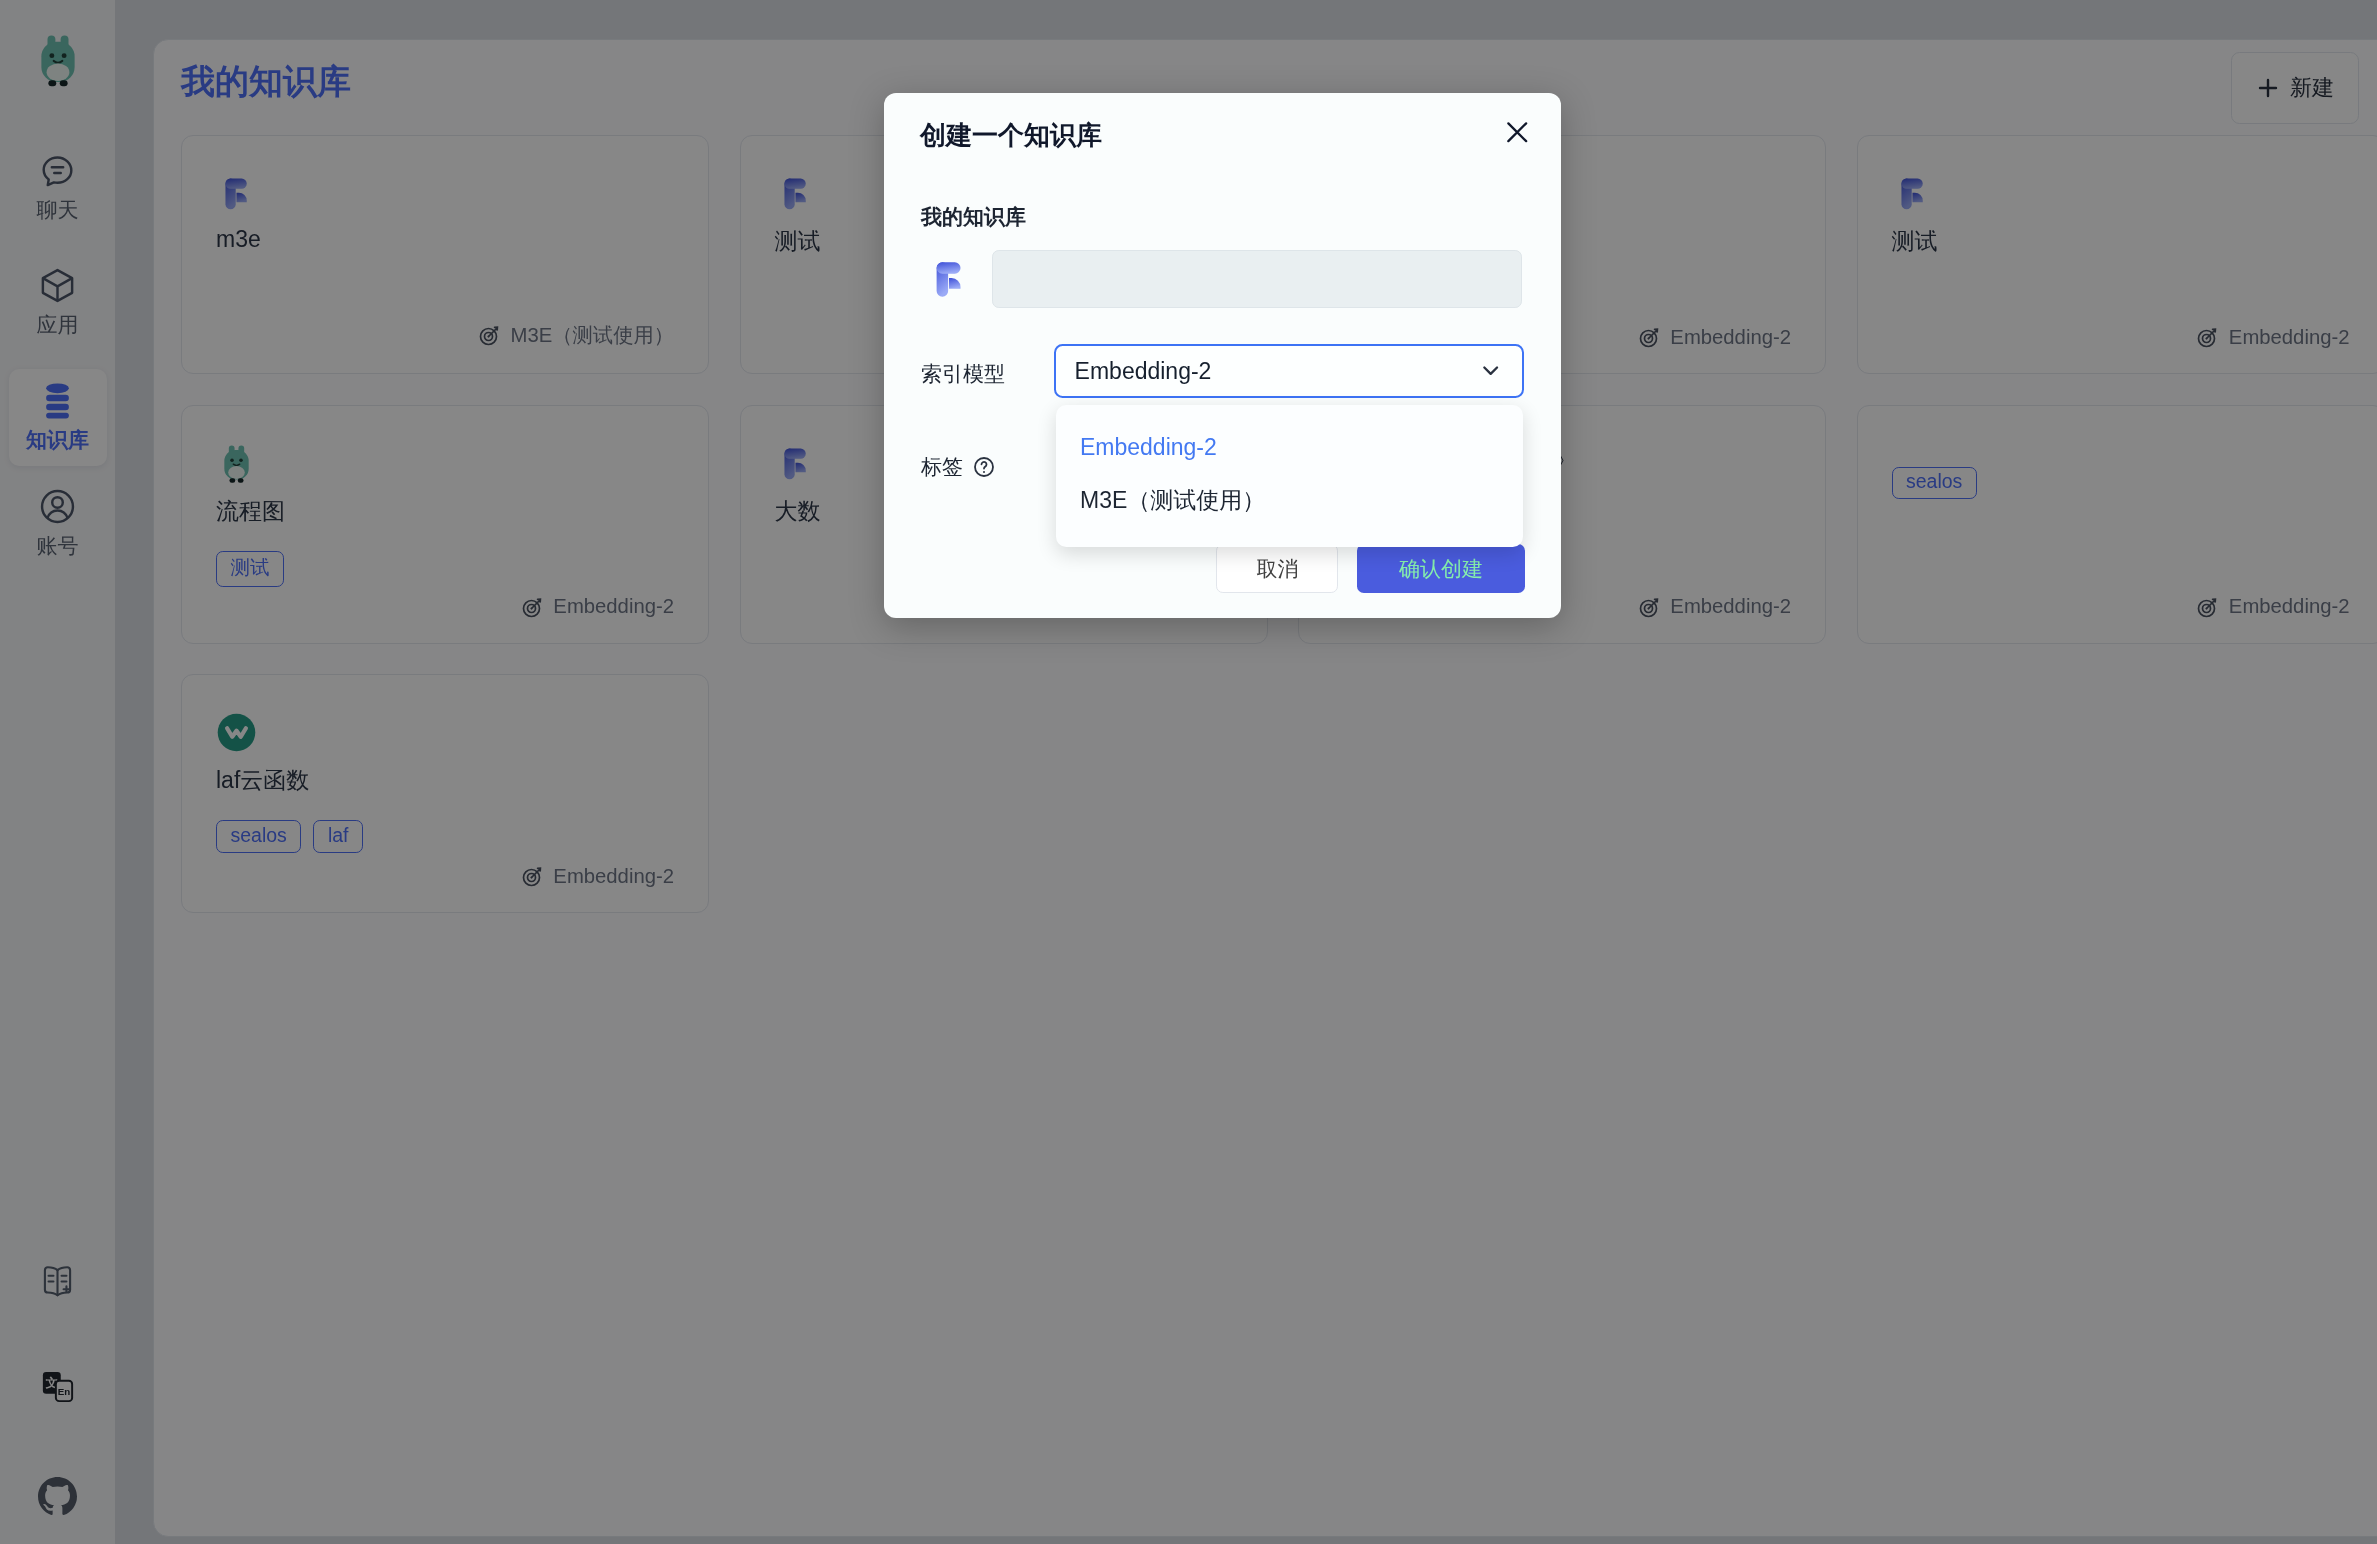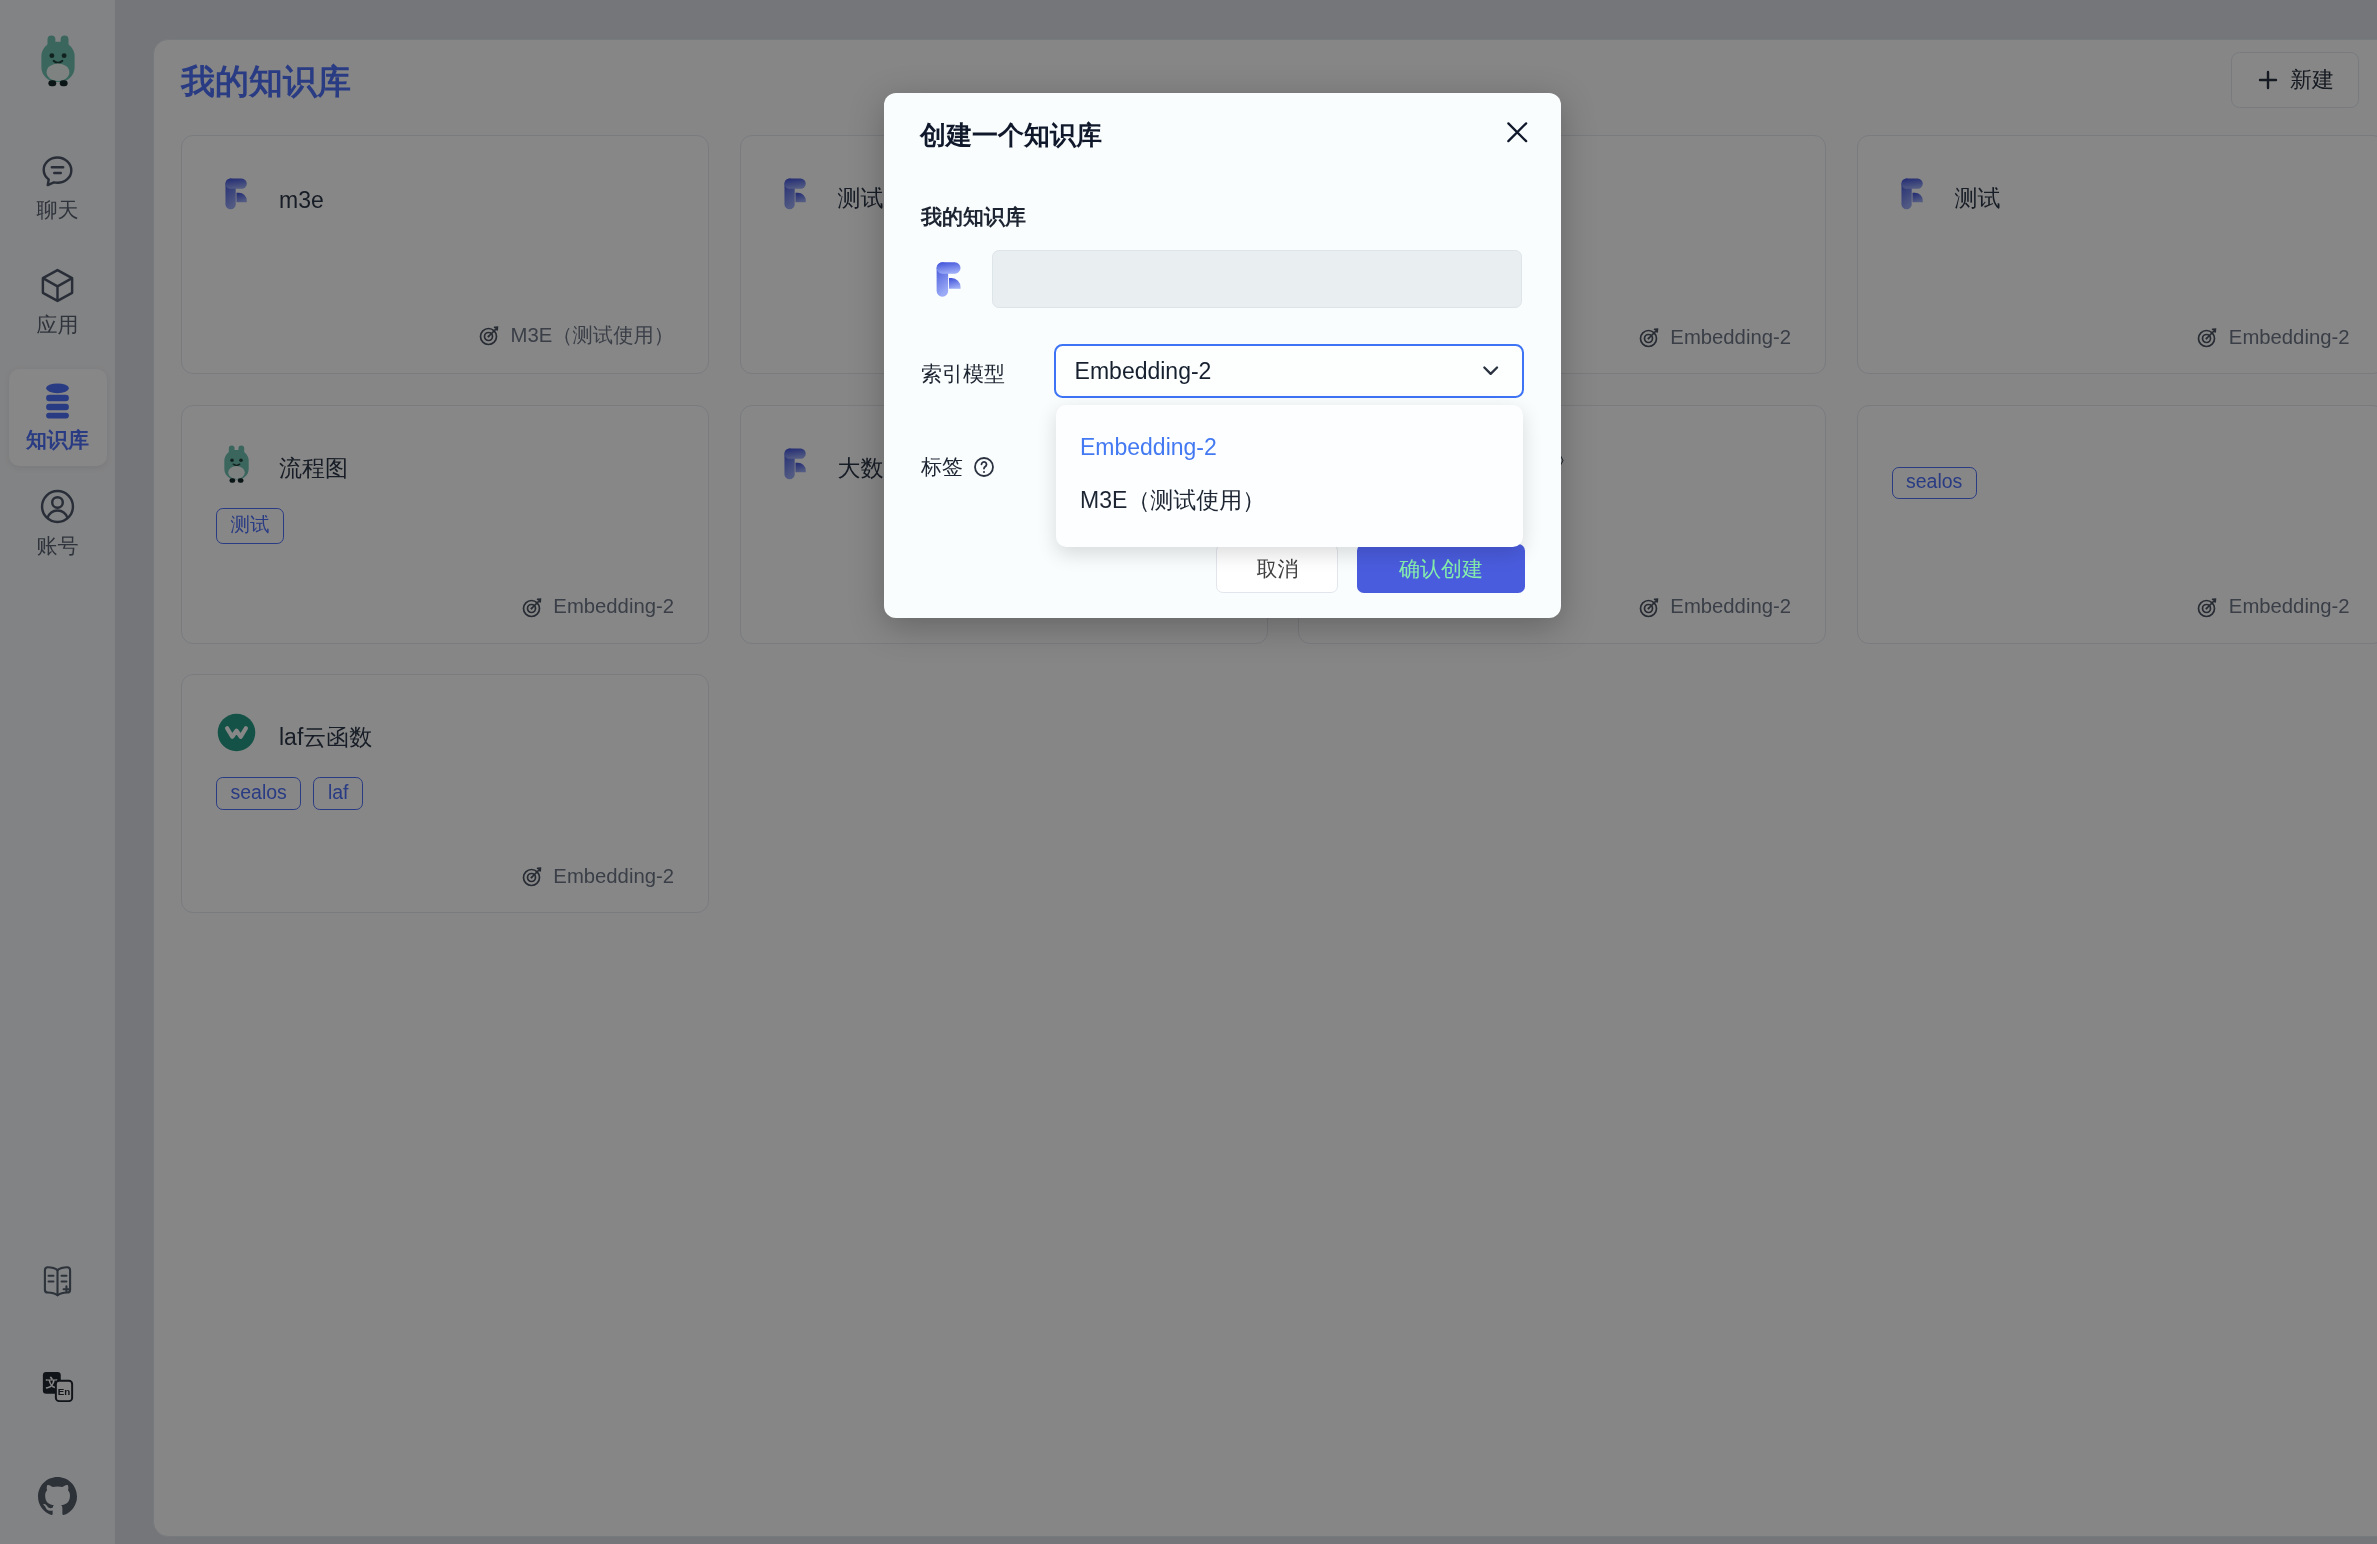--- a/index.html
+++ b/index.html
@@ -17,27 +17,27 @@
   .nav-item.selected { background:#FFFFFF; box-shadow:0 1.7px 6.8px rgba(30,40,80,0.08); }
   .nav-item.selected .nlabel { color:var(--primary); font-weight:bold; }
   .nav-chat { top:139px; } .nav-apps { top:254px; } .nav-kb { top:369px; } .nav-account { top:475px; }
   .side-bottom { position:absolute; left:0; width:115px; text-align:center; }
   .sb-docs { top:1262px; } .sb-lang { top:1367px; } .sb-github { top:1477px; }
   .side-bottom .nicon { display:inline-block; width:39px; height:39px; }
   
   .panel { position:absolute; left:153px; top:39px; width:2241px; height:1498px;
     background:#FEFEFF; border:1.7px solid #E1E6ED; border-radius:15.2px; z-index:1; }
   .page-title { position:absolute; left:27px; top:18.6px; font-size:34px; font-weight:bold; color:var(--primary); }
-  .new-btn { position:absolute; top:12px; right:34px; height:56px; padding:0 24px; display:flex; align-items:center; gap:10.2px;
+  .new-btn { position:absolute; top:12px; right:34px; height:72px; padding:0 24px; display:flex; align-items:center; gap:10.2px;
     background:#FFFFFF; border:1.7px solid #E2E7EE; border-radius:8.5px; font-size:22px; color:#2A3240; cursor:pointer; }
   .new-btn .nicon { width:24px; height:24px; display:inline-block; }
   .cards-grid { position:absolute; left:27px; top:95px; display:grid;
     grid-template-columns:repeat(4,528px); grid-auto-rows:239px; gap:30.5px; }
   .kb-card { position:relative; background:#FFFFFF; border:1.7px solid #E4E8EF; border-radius:12px; padding:37px 34px; cursor:pointer; }
-  .card-head { display:flex; align-items:flex-end; gap:22px; }
+  .card-head { display:flex; align-items:flex-start; gap:12px;flex-direction:column; }
   .card-avatar { width:41px; height:41px; flex:0 0 aupx; }
   .card-title { font-size:23px; font-weight:500; color:#2D3748; }
   .card-tags { margin-top:24px; display:flex; gap:12px; }
   .kb-tag { border:1.7px solid var(--primary); color:var(--primary); border-radius:6.8px; padding:2.5px 13.5px 5.1px; font-size:19.5px; }
   .card-footer { position:absolute; right:34px; bottom:24px; display:flex; align-items:center; gap:8.5px;
     color:#6E7686; font-size:20.3px; }
   .card-footer .nicon { width:24px; height:24px; display:inline-block; }
   .partial-title { position:absolute; left:254px; top:39px; font-size:24px; color:#2D3748; }
   
   .overlay { position:absolute; inset:0; background:rgba(0,0,0,0.47); z-index:50; }

